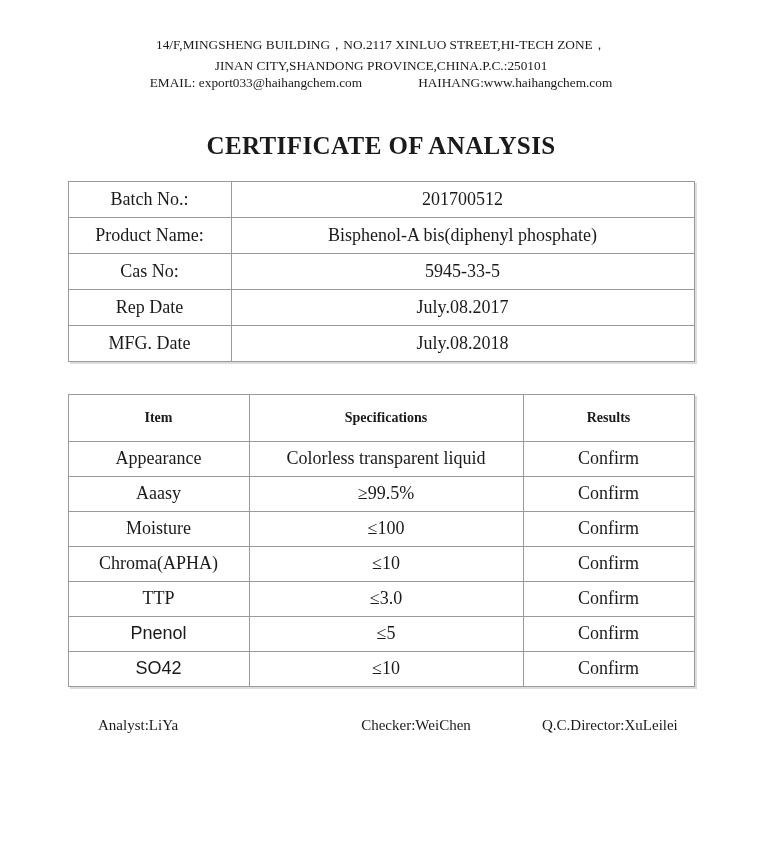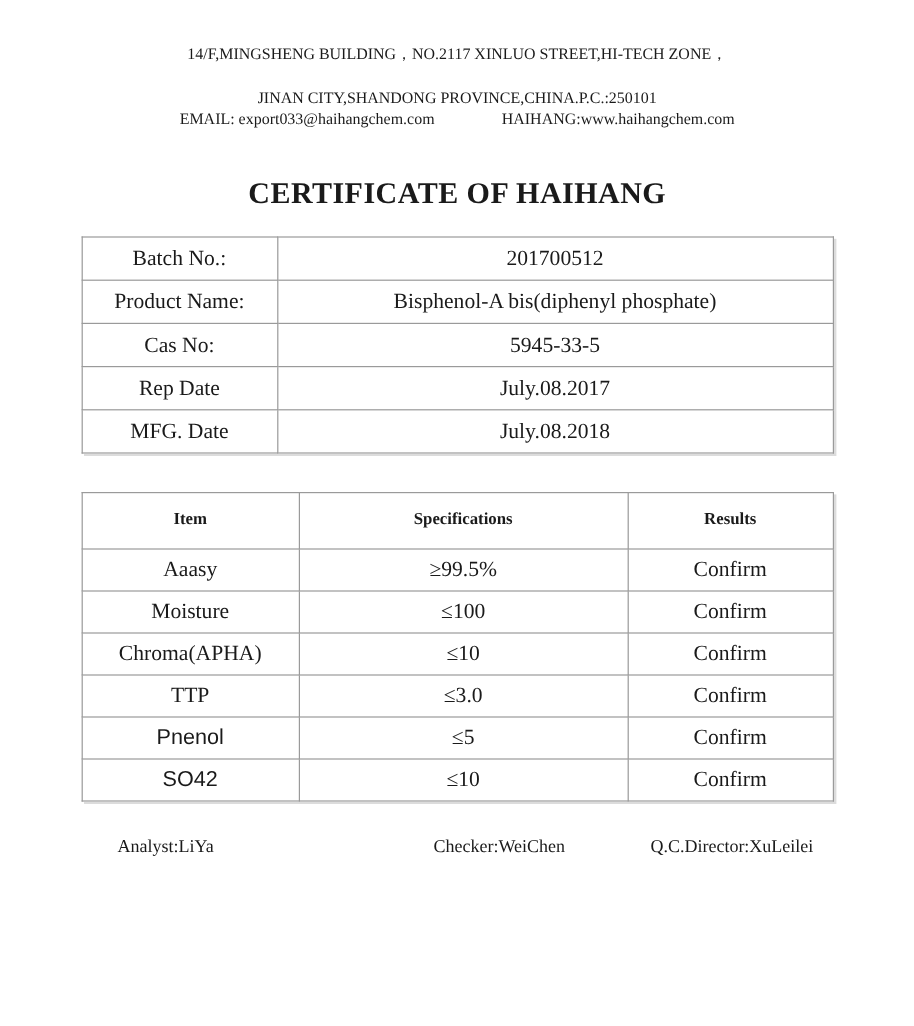--- a/index.html
+++ b/index.html
@@ -51,21 +51,21 @@
     padding: 0 2px 1px 4px;
     margin-left: 4px;
     line-height: 1.25;
     white-space: pre;
     font-family: "Liberation Serif", "DejaVu Serif", serif;
   }
 
   .addr {
     font-size: 13.3px;
     line-height: 16.5px;
-    margin-top: 20px;
+    margin-top: 4px;
     white-space: pre;
     font-family: "Liberation Serif", "DejaVu Serif", serif;
   }
   .addr.l1 { margin-top: 3px; }
   .addr.contact { margin-top: 1px; }
 
   
   .doc-title {
     text-align: center;
     font-size: 25px;
@@ -136,21 +136,21 @@
 <div class="page">
 
   <div class="letterhead">
 
 
     <div class="addr l1">14/F,MINGSHENG BUILDING，NO.2117 XINLUO STREET,HI-TECH ZONE，</div>
     <div class="addr">JINAN CITY,SHANDONG PROVINCE,CHINA.P.C.:250101</div>
     <div class="addr contact"><span>EMAIL: export033@haihangchem.com</span><span style="display:inline-block;width:56px"></span><span>HAIHANG:www.haihangchem.com</span></div>
   </div>
 
-  <div class="doc-title">CERTIFICATE OF HAIHANG</div>
+  <div class="doc-title">CERTIFICATE OF ANALYSIS</div>
 
   <table class="coa" id="info-table">
     <colgroup>
         <col class="c1">
         <col class="c2">
       </colgroup>
     <tbody>
       <tr>
         <td class="lbl">Batch No.:</td>
         <td>201700512</td>
@@ -182,20 +182,25 @@
       </colgroup>
     <thead>
       <tr>
         <th>Item</th>
         <th>Specifications</th>
         <th>Results</th>
       </tr>
     </thead>
     <tbody>
       <tr>
+        <td>Appearance</td>
+        <td>Colorless transparent liquid</td>
+        <td>Confirm</td>
+      </tr>
+      <tr>
         <td>Aaasy</td>
         <td>≥99.5%</td>
         <td>Confirm</td>
       </tr>
       <tr>
         <td>Moisture</td>
         <td>≤100</td>
         <td>Confirm</td>
       </tr>
       <tr>

